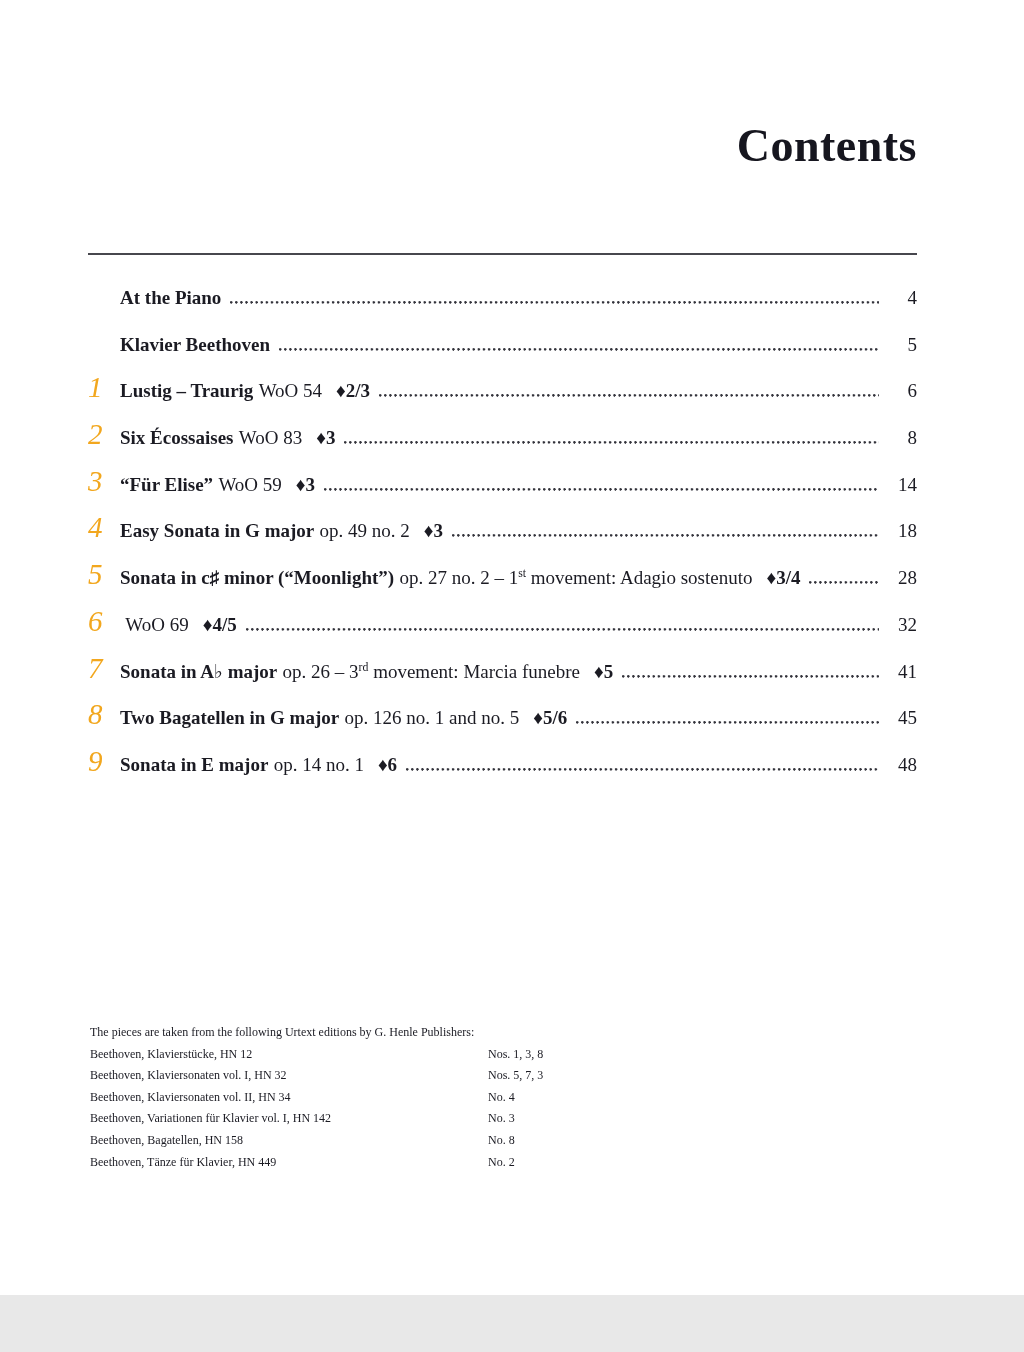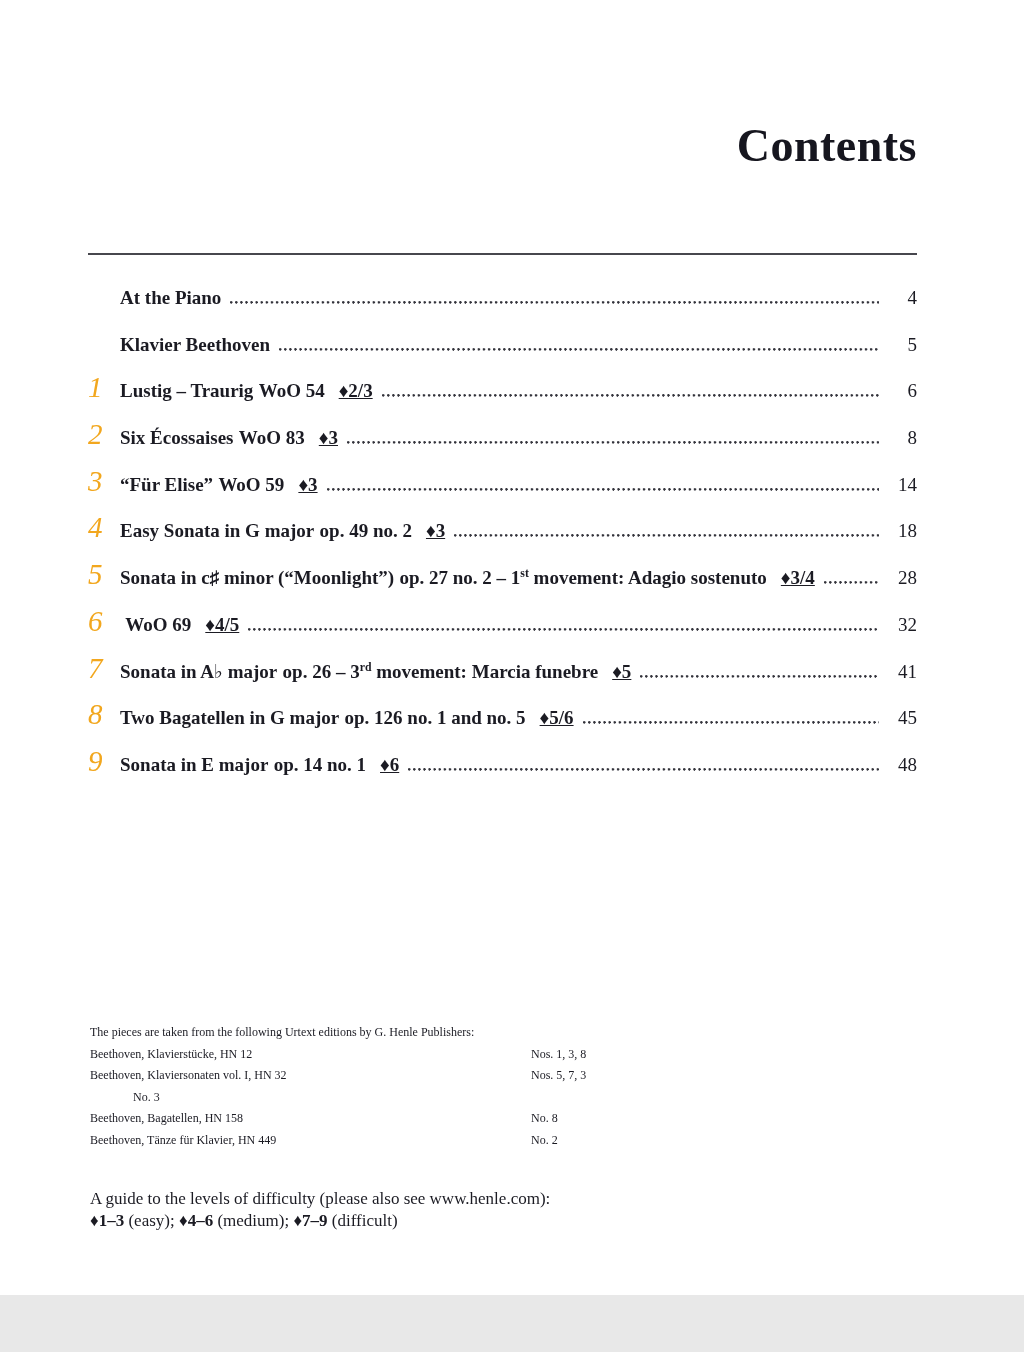--- a/index.html
+++ b/index.html
@@ -48,22 +48,22 @@
     position:absolute;
     left:0; top:-7px;
     width:30px;
     font-size:29px;
     line-height:29px;
     font-style:italic;
     font-weight:normal;
     color:#F2A71E;
   }
   .toc-title { font-weight:bold; }
-  .toc-detail { margin-left:0.28em; font-weight:bold;text-align:right; }
-  .toc-level  { margin-left:14px; font-weight:bold;text-decoration:underline; }
+  .toc-detail { margin-left:0.28em; font-weight:normal;text-align:right; }
+  .toc-level  { margin-left:14px; font-weight:bold; }
   sup.ord { font-size:0.62em; vertical-align:super; line-height:0; }
   .dots {
     flex:1 1 auto;
     height:3px;
     margin:0 8px 1px 9px;
     background-image:radial-gradient(circle at 1.2px 1.4px, #33333b 1.05px, rgba(0,0,0,0) 1.45px);
     background-size:5.1px 3px;
     background-repeat:repeat-x;
     background-position:left bottom;
   }
@@ -75,21 +75,21 @@
   .sources {
     position:absolute;
     top:1022px; left:90px;
     width:740px;
     font-size:12px;
     line-height:21.6px;
   }
   .sources-note { white-space:nowrap; }
   .edition-row { display:flex; }
   .edition-name { width:398px; white-space:nowrap; }
-  .edition-nos  { white-space:nowrap;margin-left:43px; }
+  .edition-nos  { white-space:nowrap; }
   .difficulty {
     position:absolute;
     top:1188px; left:90px;
     width:740px;
     font-size:17px;
     line-height:21.6px;
   }
   .difficulty-intro { white-space:nowrap; }
   .difficulty-line { white-space:nowrap; }
   .difficulty-line .seg-bold { font-weight:bold; }
@@ -196,31 +196,32 @@
     <div id="editions-list">
         <div class="edition-row">
     <span class="edition-name">Beethoven, Klavierstücke, HN 12</span>
     <span class="edition-nos">Nos. 1, 3, 8</span>
   </div>
         <div class="edition-row">
     <span class="edition-name">Beethoven, Klaviersonaten vol. I, HN 32</span>
     <span class="edition-nos">Nos. 5, 7, 3</span>
   </div>
         <div class="edition-row">
+    <span class="edition-name">Beethoven, Klaviersonaten vol. II, HN 34</span>
+    <span class="edition-nos">No. 4</span>
+  </div>
+        <div class="edition-row">
+    <span class="edition-name">Beethoven, Variationen für Klavier vol. I, HN 142</span>
     <span class="edition-nos">No. 3</span>
   </div>
         <div class="edition-row">
     <span class="edition-name">Beethoven, Bagatellen, HN 158</span>
     <span class="edition-nos">No. 8</span>
   </div>
         <div class="edition-row">
     <span class="edition-name">Beethoven, Tänze für Klavier, HN 449</span>
     <span class="edition-nos">No. 2</span>
   </div>
       </div>
   </div>
 
-  <div class="difficulty">
-    <div class="difficulty-intro">A guide to the levels of difficulty (please also see www.henle.com):</div>
-    <div class="difficulty-line" id="difficulty-line"><span class="seg-bold">♦1–3</span><span class="seg-regular"> (easy); </span><span class="seg-bold">♦4–6</span><span class="seg-regular"> (medium); </span><span class="seg-bold">♦7–9</span><span class="seg-regular"> (difficult)</span></div>
-  </div>
 
 </div>
 
 </body></html>

